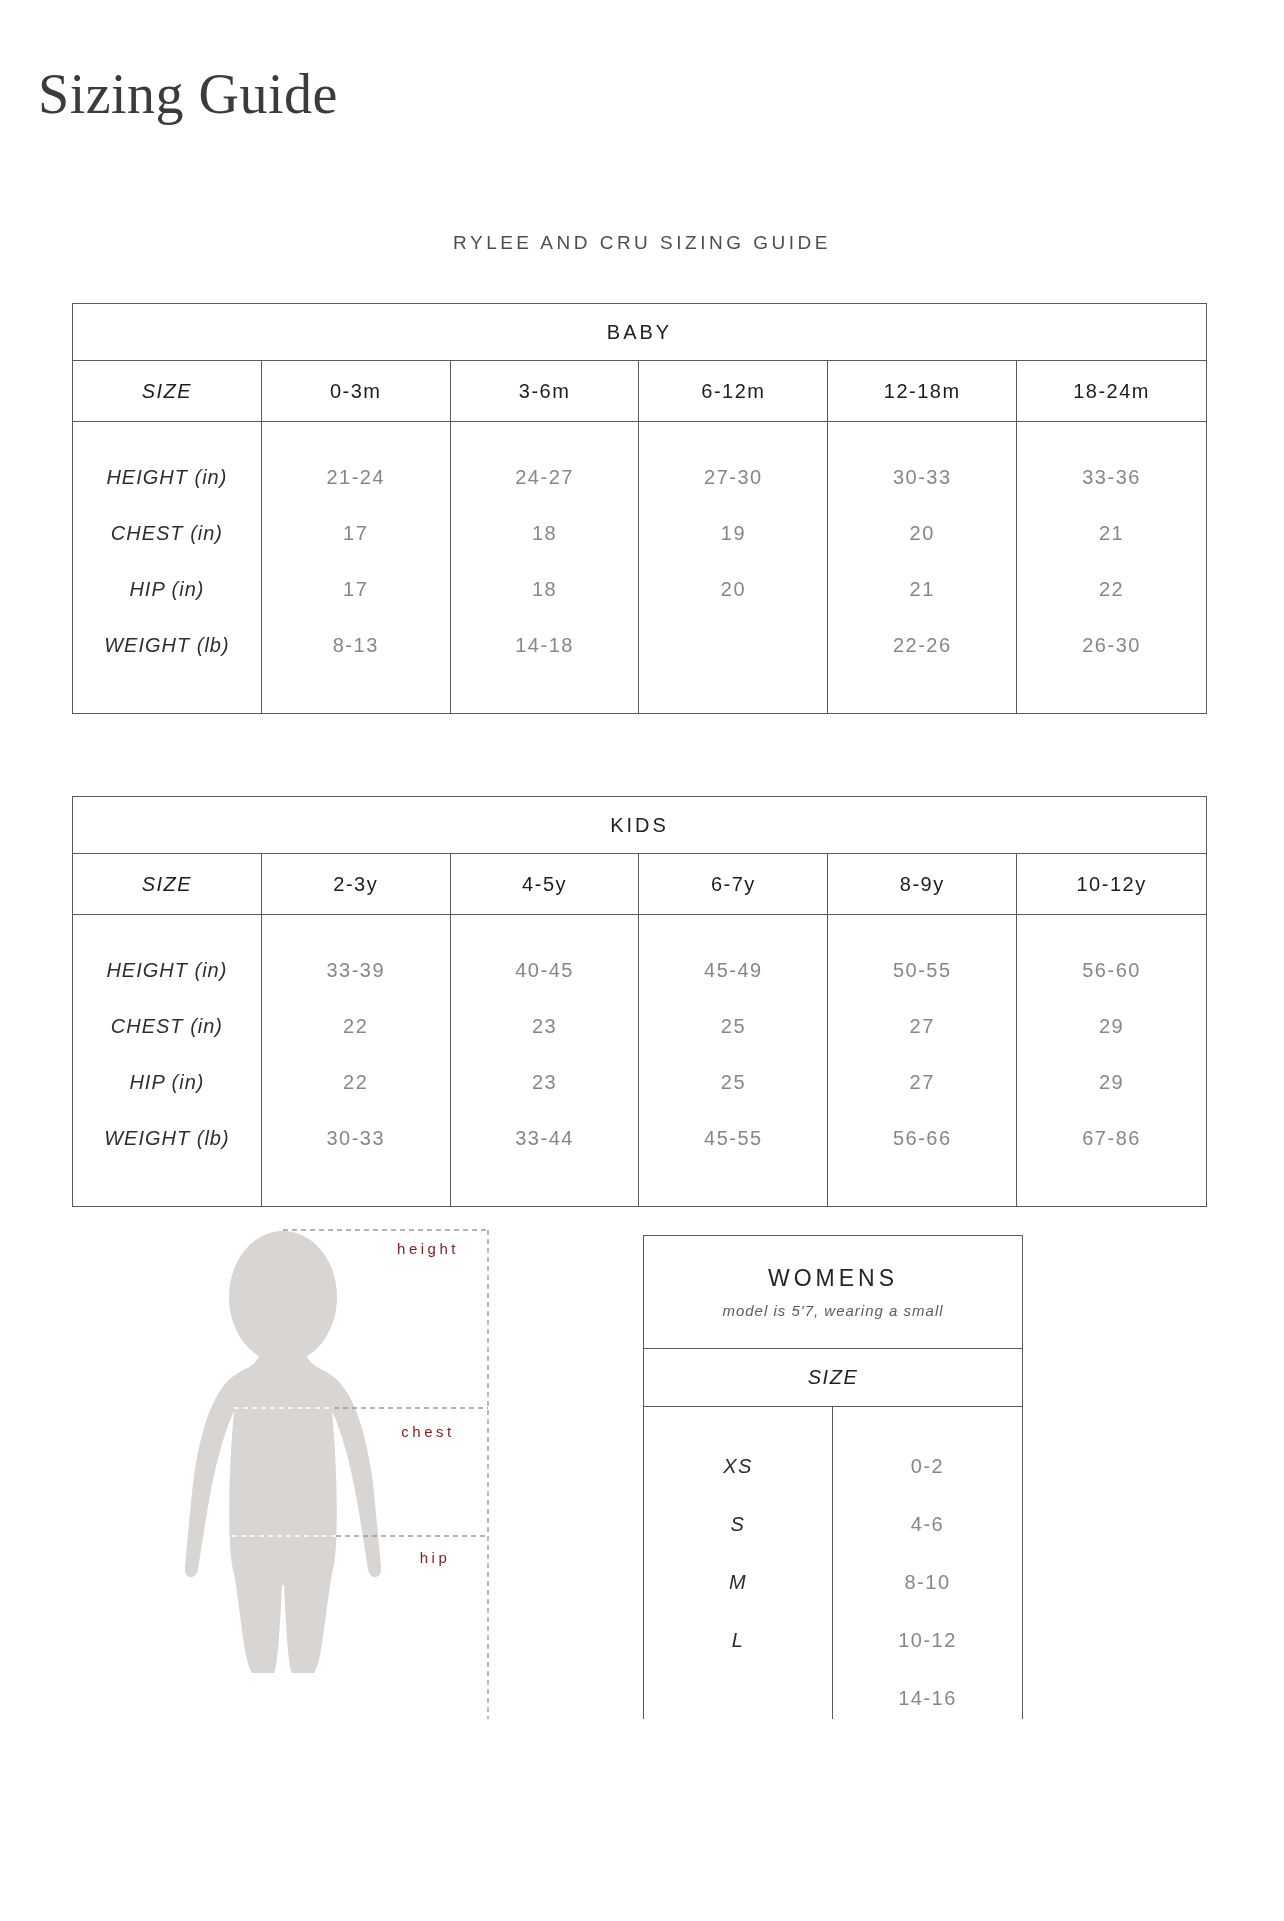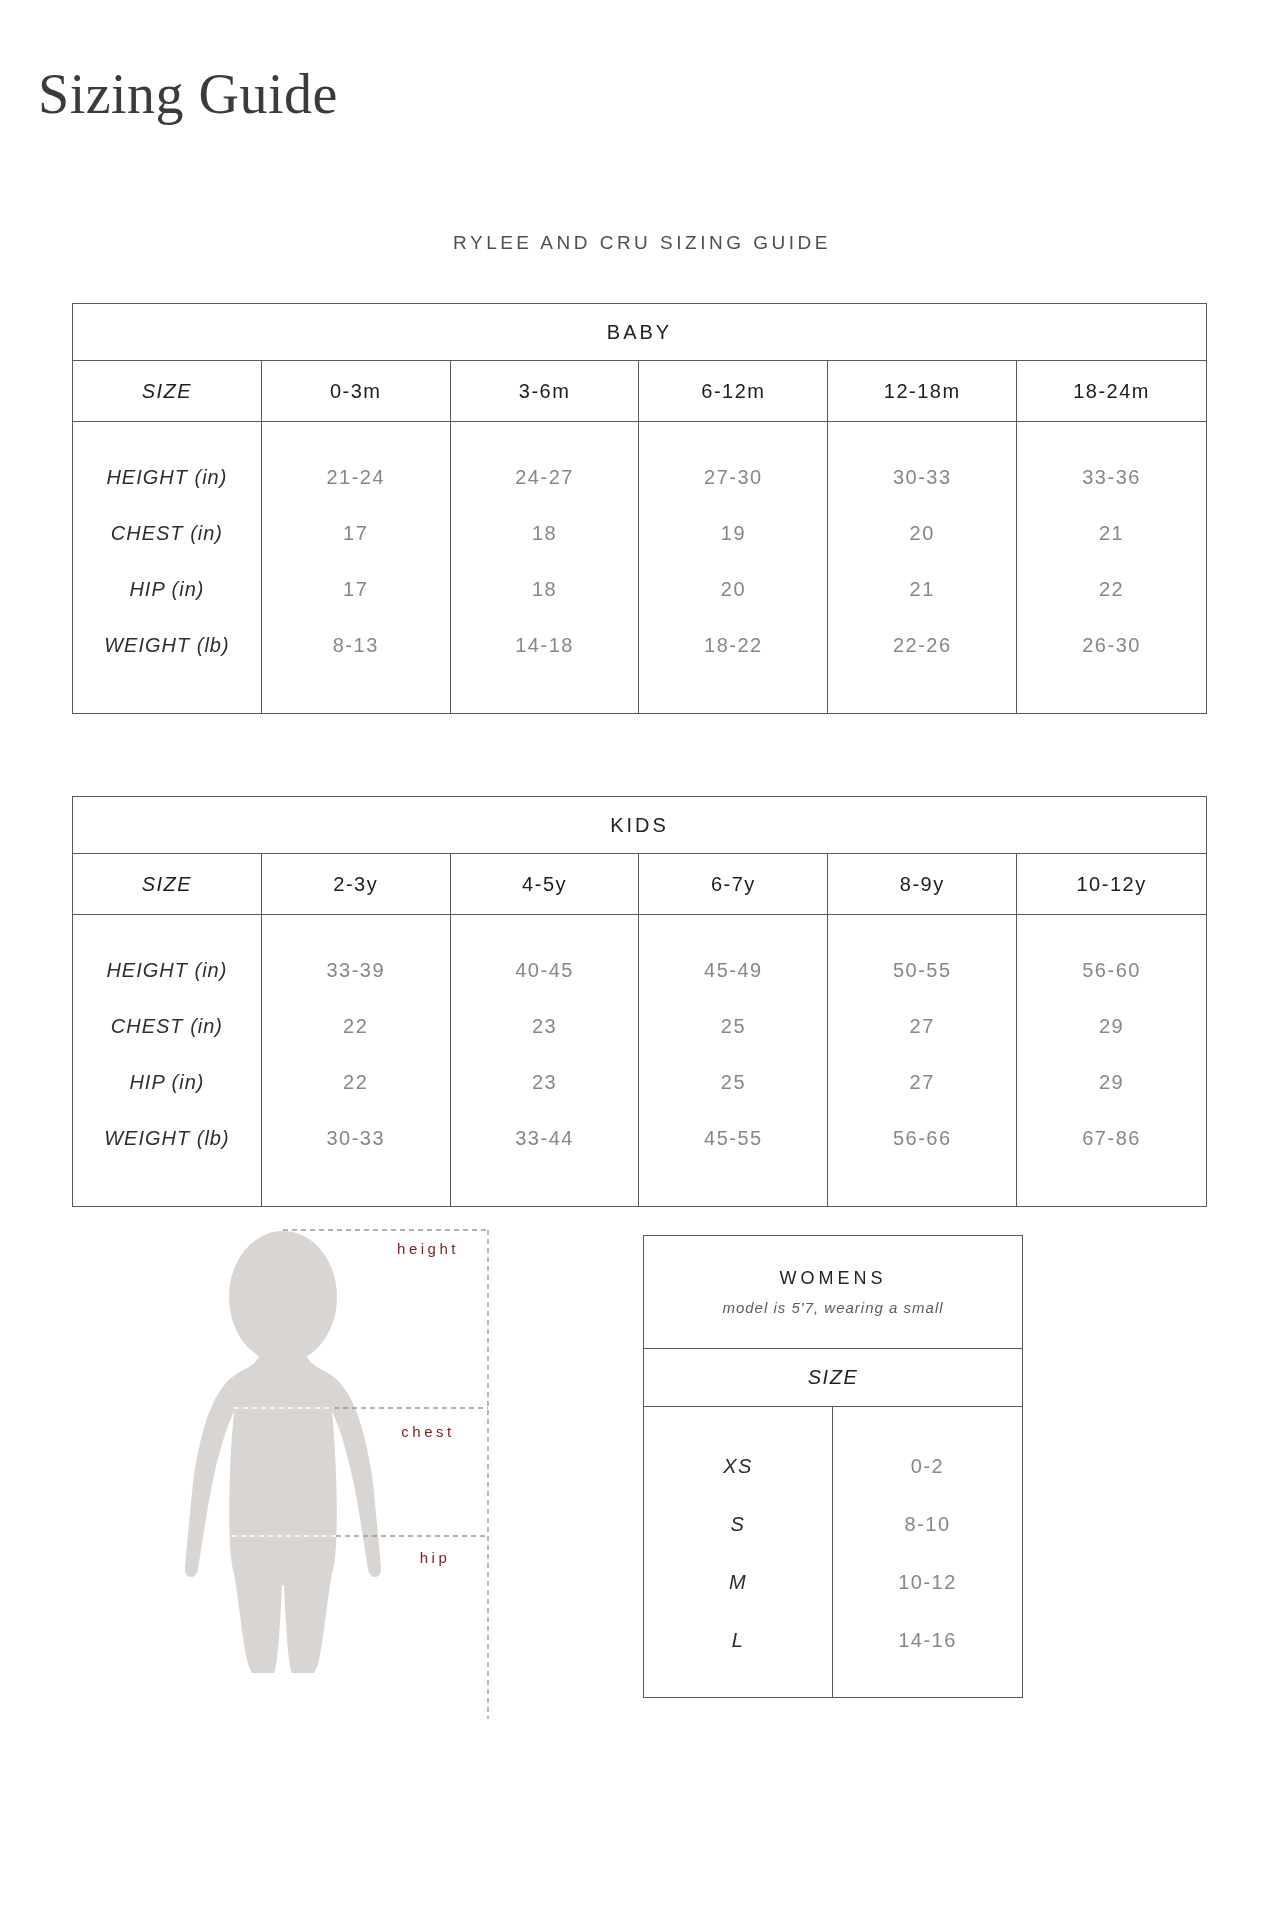--- a/index.html
+++ b/index.html
@@ -81,21 +81,21 @@
     width:380px;
     border:1px solid #595a5c;
     box-sizing:border-box;
     background:#fff;
   }
   .w-head{
     height:112px;
     border-bottom:1px solid #595a5c;
     display:flex;flex-direction:column;align-items:center;justify-content:center;
   }
-  .w-title{font-size:18px;letter-spacing:4px;color:#242424;margin-bottom:10px;}
+  .w-title{font-size:23px;letter-spacing:4px;color:#242424;margin-bottom:10px;}
   .w-sub{font-style:italic;font-size:15px;letter-spacing:1px;color:#5b5c5e;}
   .w-sizerow{
     height:57px;
     border-bottom:1px solid #595a5c;
     display:flex;align-items:center;justify-content:center;
     font-style:italic;font-size:20px;letter-spacing:1.5px;color:#222;
   }
   .w-body{display:grid;grid-template-columns:1fr 1fr;}
   .w-col{padding:30px 0 28px 0;}
   .w-col.first{border-right:1px solid #595a5c;}
@@ -151,21 +151,20 @@
       <div class="t-col">
         <div class="t-cell">24-27</div>
         <div class="t-cell">18</div>
         <div class="t-cell">18</div>
         <div class="t-cell">14-18</div>
       </div>
       <div class="t-col">
         <div class="t-cell">27-30</div>
         <div class="t-cell">19</div>
         <div class="t-cell">20</div>
-        <div class="t-cell">18-22</div>
       </div>
       <div class="t-col">
         <div class="t-cell">30-33</div>
         <div class="t-cell">20</div>
         <div class="t-cell">21</div>
         <div class="t-cell">22-26</div>
       </div>
       <div class="t-col">
         <div class="t-cell">33-36</div>
         <div class="t-cell">21</div>
@@ -279,20 +278,21 @@
     <div class="w-sizerow">SIZE</div>
     <div class="w-body">
       <div class="w-col first">
         <div class="w-cell w-size">XS</div>
         <div class="w-cell w-size">S</div>
         <div class="w-cell w-size">M</div>
         <div class="w-cell w-size">L</div>
       </div>
       <div class="w-col">
         <div class="w-cell w-range">0-2</div>
+        <div class="w-cell w-range">4-6</div>
         <div class="w-cell w-range">8-10</div>
         <div class="w-cell w-range">10-12</div>
         <div class="w-cell w-range">14-16</div>
       </div>
     </div>
   </div>
 
 </div>
 
 </body></html>

